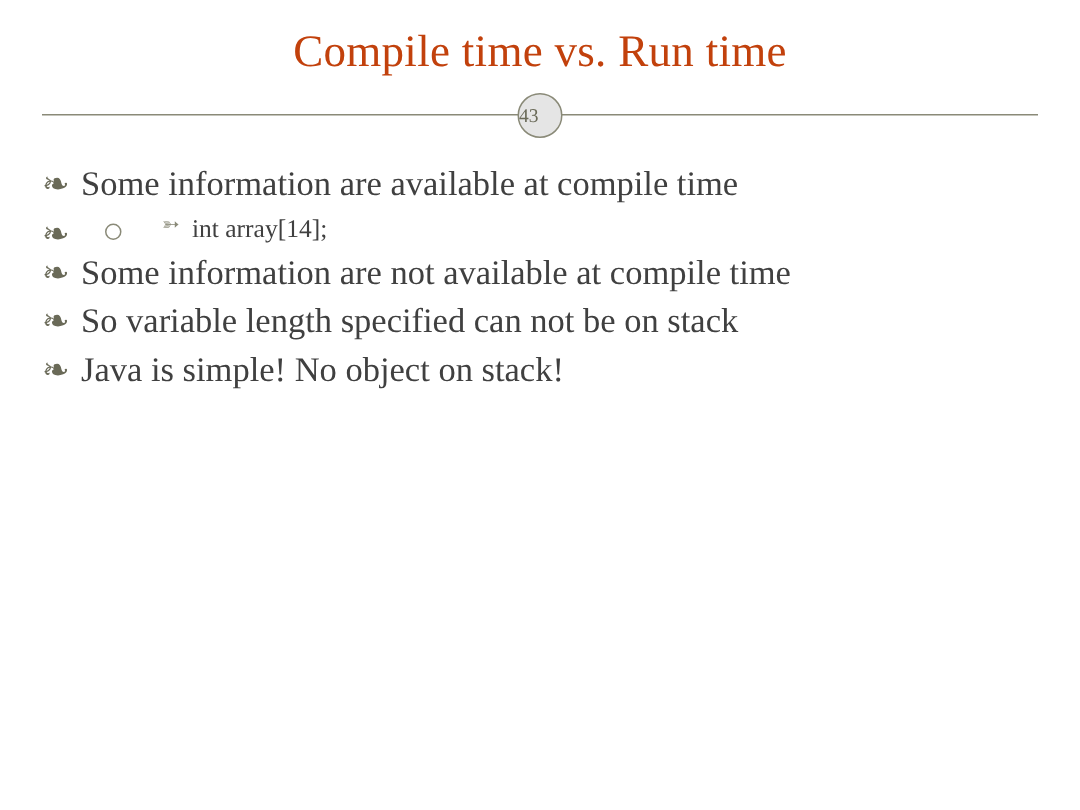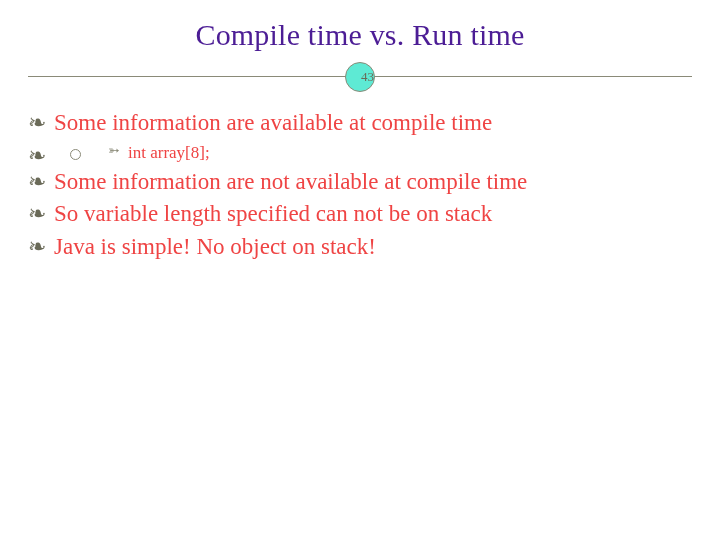--- a/index.html
+++ b/index.html
@@ -13,21 +13,21 @@
   .slide {
     width: 720px;
     height: 540px;
     padding: 18px 28px 20px 28px;
     position: relative;
   }
   .title {
     font-size: 30px;
     font-weight: 400;
     text-align: center;
-    color: #4c1d95;
+    color: #c2410c;
     margin-bottom: 10px;
     letter-spacing: 0.2px;
   }
   .ruleline {
     position: relative;
     height: 32px;
     margin-bottom: 14px;
   }
   .ruleline .line {
     position: absolute;
@@ -39,28 +39,28 @@
   }
   .ruleline .badge {
     position: absolute;
     left: 50%;
     top: 0;
     transform: translateX(-50%);
     width: 30px;
     height: 30px;
     border: 1.4px solid #8a8a78;
     border-radius: 50%;
-    background: #5eead4;
+    background: #e5e5e5;
     display: flex;
     align-items: center;
-    justify-content: flex-end;
+    justify-content: flex-start;
     font-size: 13px;
     color: #6a6a58;
   }
-  .content { font-size: 23px; color: #ef4444; }
+  .content { font-size: 23px; color: #404040; }
   .lvl1 { list-style: none; }
   .lvl1 > li { position: relative; padding-left: 26px; line-height: 1.34; margin-bottom: 2px; }
   .lvl1 > li::before {
     content: "\2767"; 
     position: absolute; left: 0; top: 0;
     font-size: 22px; color: #6a6a58;
     font-family: 'Segoe UI Symbol','Apple Symbols',serif;
   }
   .lvl2 { list-style: none; margin-left: 12px; margin-top: 2px; }
   .lvl2 > li { position: relative; padding-left: 24px; font-size: 20px; line-height: 1.38; margin-bottom: 2px; }
@@ -94,21 +94,21 @@
     </div>
   </div>
 
   <div class="content">
     <ul class="lvl1">
       <li><span>Some information are available at compile time</span></li>
       <li>
         <ul class="lvl2">
           <li>
             <ul class="lvl3">
-              <li><span>int array[8];</span></li>
+              <li><span>int array[14];</span></li>
             </ul>
           </li>
         </ul>
       </li>
       <li><span>Some information are not available at compile time</span></li>
       <li>
         <span>So variable length specified can not be on stack</span>
       </li>
       <li><span>Java is simple! No object on stack!</span></li>
     </ul>

